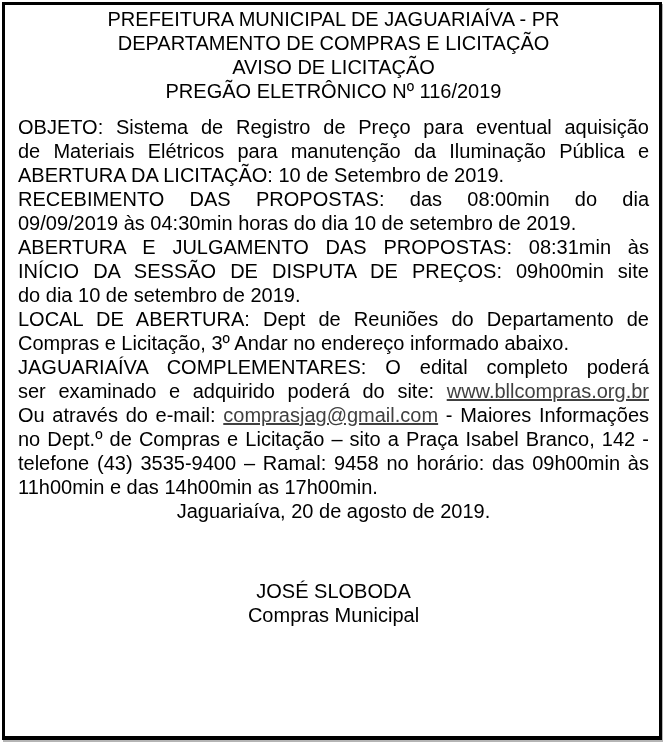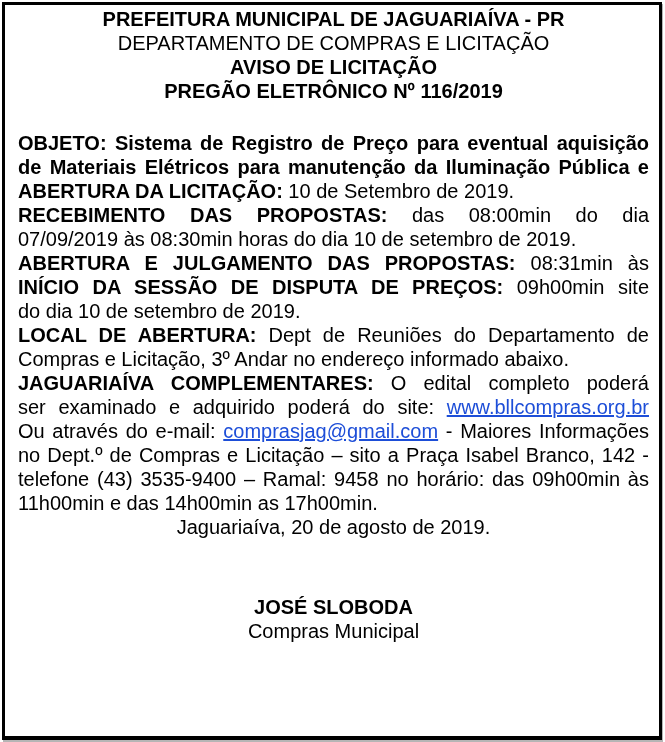--- a/index.html
+++ b/index.html
@@ -17,46 +17,46 @@
     border-bottom-width: 4px;
     box-shadow: 1px 2px 0 #b5b5b5;
     background: #ffffff;
     padding: 2px 10px 0 13px;
     color: #000000;
     font-size: 20px;
     line-height: 24px;
     overflow: hidden;
   }
   .line { min-height: 24px; white-space: normal; }
-  .b { font-weight: bold; }
+  .b { font-weight: normal; }
   .header-block .line { text-align: center; text-align-last: center; }
-  .body-block { margin-top: 28px; }
+  .body-block { margin-top: 12px; }
   .body-block .line { text-align: justify; text-align-last: justify; }
   .body-block .line.last { text-align-last: left; }
   .body-block .line.center { text-align: left; text-align-last: center; }
-  a.link { color: #1d4ed8; text-decoration: underline; cursor: pointer; }
+  a.link { color: #404040; text-decoration: underline; cursor: pointer; }
   .sig-block { margin-top: 56px; text-align: center; }
-  .sig-name { font-weight: bold; }
+  .sig-name { font-weight: normal; }
 </style>
 </head>
 <body>
 
 <div class="sheet">
   <div class="header-block" id="header-block">
       <div class="line"><span class="b">PREFEITURA MUNICIPAL DE JAGUARIAÍVA - PR</span></div>
       <div class="line"><span class="">DEPARTAMENTO DE COMPRAS E LICITAÇÃO</span></div>
       <div class="line"><span class="b">AVISO DE LICITAÇÃO</span></div>
       <div class="line"><span class="b">PREGÃO ELETRÔNICO Nº 116/2019</span></div>
     </div>
   <div class="body-block" id="body-block">
       <div class="line"><span class="b">OBJETO: Sistema de Registro de Preço para eventual aquisição</span></div>
       <div class="line"><span class="b">de Materiais Elétricos para manutenção da Iluminação Pública e</span></div>
       <div class="line last"><span class="b">ABERTURA DA LICITAÇÃO:</span><span class=""> 10 de Setembro de 2019.</span></div>
       <div class="line"><span class="b">RECEBIMENTO DAS PROPOSTAS:</span><span class=""> das 08:00min do dia</span></div>
-      <div class="line last"><span class="">07/09/2019 às 08:30min horas do dia 10 de setembro de 2019.</span></div>
+      <div class="line last"><span class="">09/09/2019 às 04:30min horas do dia 10 de setembro de 2019.</span></div>
       <div class="line"><span class="b">ABERTURA E JULGAMENTO DAS PROPOSTAS:</span><span class=""> 08:31min às</span></div>
       <div class="line"><span class="b">INÍCIO DA SESSÃO DE DISPUTA DE PREÇOS:</span><span class=""> 09h00min site</span></div>
       <div class="line last"><span class="">do dia 10 de setembro de 2019.</span></div>
       <div class="line"><span class="b">LOCAL DE ABERTURA:</span><span class=""> Dept de Reuniões do Departamento de</span></div>
       <div class="line last"><span class="">Compras e Licitação, 3º Andar no endereço informado abaixo.</span></div>
       <div class="line"><span class="b">JAGUARIAÍVA COMPLEMENTARES:</span><span class=""> O edital completo poderá</span></div>
       <div class="line"><span class="">ser examinado e adquirido poderá do site: </span><a class="link">www.bllcompras.org.br</a></div>
       <div class="line"><span class="">Ou através do e-mail: </span><a class="link">comprasjag@gmail.com</a><span class=""> - Maiores Informações</span></div>
       <div class="line"><span class="">no Dept.º de Compras e Licitação – sito a Praça Isabel Branco, 142 -</span></div>
       <div class="line"><span class="">telefone (43) 3535-9400 – Ramal: 9458 no horário: das 09h00min às</span></div>

